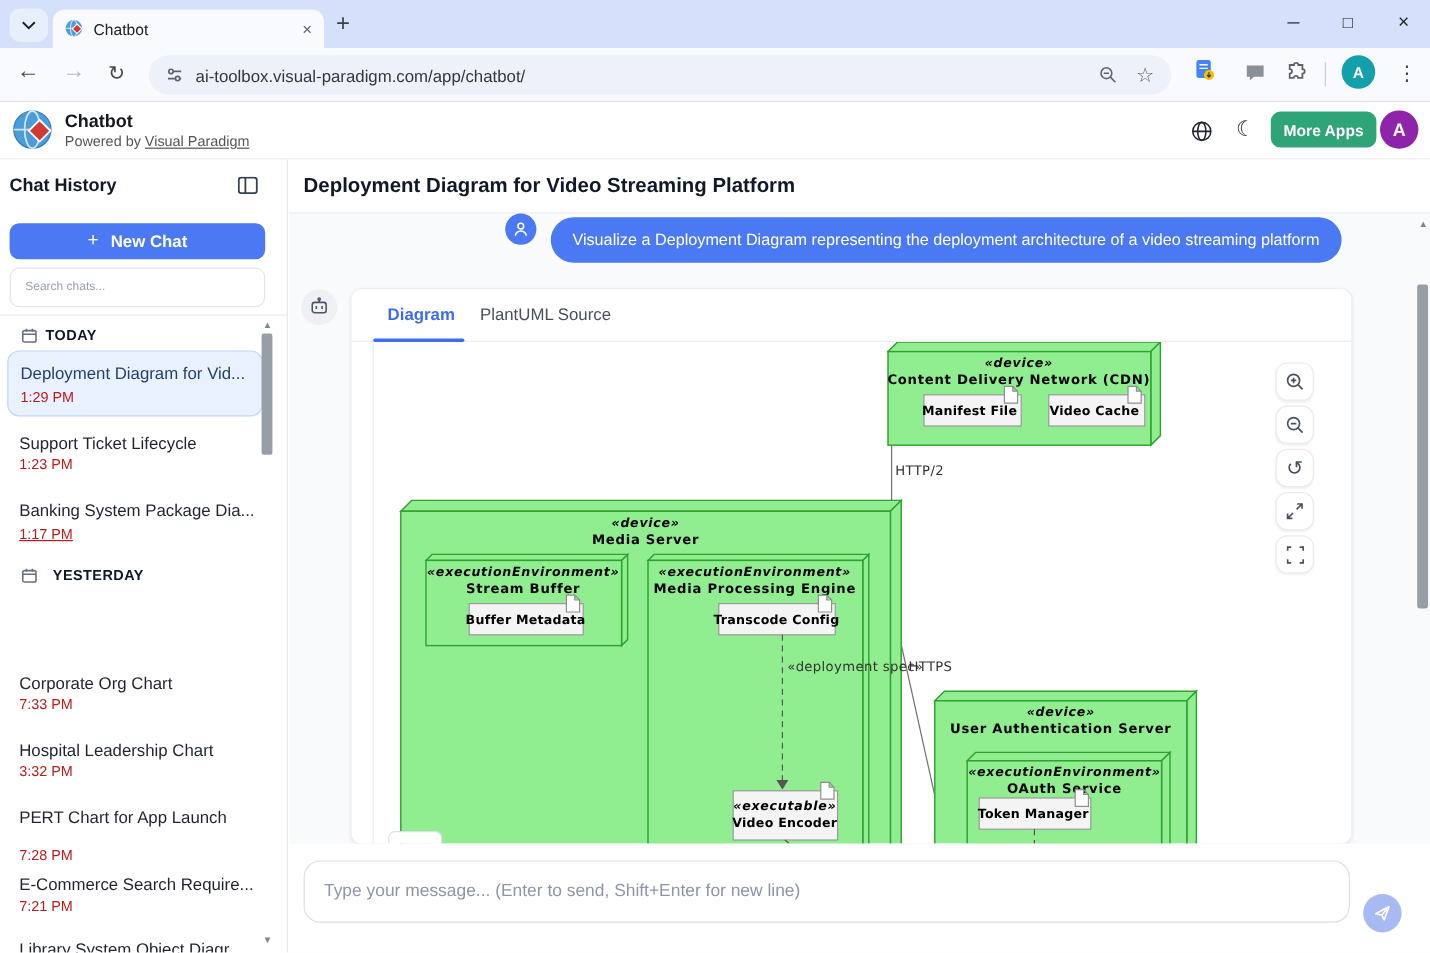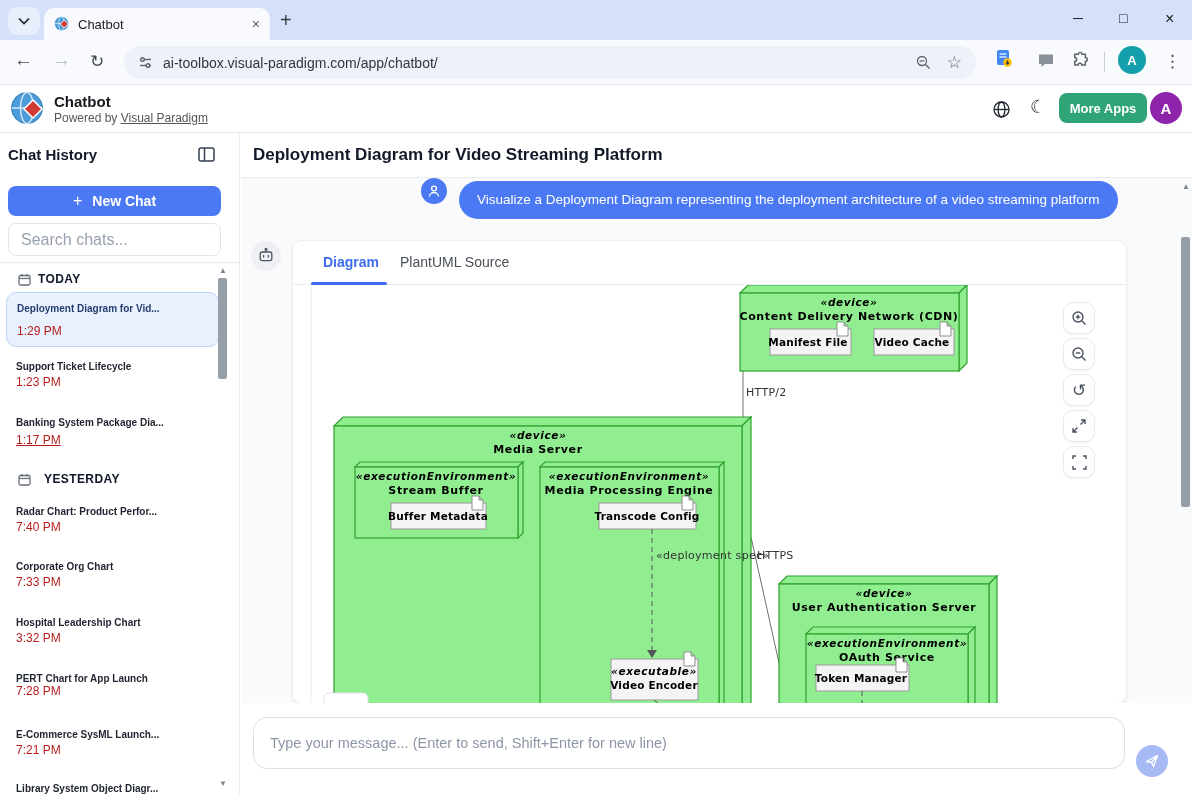--- a/index.html
+++ b/index.html
@@ -32,25 +32,25 @@
   .moreapps{left:1059px;top:8px;width:88px;height:30px;border-radius:8px;background:var(--more-apps-green,#2ea477);
         color:#fff;font-size:13px;font-weight:600;display:flex;align-items:center;justify-content:center;}
   .pavatar{left:1150px;top:7px;width:32px;height:32px;border-radius:50%;background:var(--header-avatar-purple,#8e24aa);
         color:#fff;font-size:15px;font-weight:700;display:flex;align-items:center;justify-content:center;}
   
   .sidebar{left:0;top:133px;width:240px;height:661px;background:#fff;border-right:1px solid #e9ebef;}
   .sbhead{left:8px;top:13px;font-size:15px;font-weight:600;color:#111827;}
   .newchat{left:8px;top:53px;width:213px;height:30px;border-radius:8px;background:var(--accent-blue,#4b79f3);
         color:#fff;font-size:14px;font-weight:700;display:flex;align-items:center;justify-content:center;gap:10px;}
   .search{left:8px;top:90px;width:213px;height:33px;border-radius:8px;border:1px solid #e1e6ee;background:#fff;
-        padding:0 12px;font-size:16px;color:#333;font-family:"Liberation Sans",sans-serif;}
+        padding:0 12px;font-size:10px;color:#333;font-family:"Liberation Sans",sans-serif;}
   .search::placeholder{color:#98a1b0;}
   .sbdiv{left:0;top:129px;width:240px;height:1px;background:#e8eaee;}
   .sect{font-size:12px;font-weight:700;color:#0f172a;letter-spacing:.4px;display:flex;align-items:center;gap:7px;}
-  .item-t{font-size:10px;font-weight:700;color:#1f2430;white-space:nowrap;}
+  .item-t{font-size:14px;font-weight:400;color:#1f2430;white-space:nowrap;}
   .item-time{font-size:12px;color:#b91c1c;}
   .selitem{left:6px;top:159px;width:213px;height:55px;background:var(--selected-chat-bg,#e8f1fd);
         border:1px solid #bcd6f8;border-radius:10px;}
   .selitem .item-t{color:#243f6f;}
   .thumb{background:#969ea7;border-radius:2px;}
   .sarr{font-size:8px;color:#80868b;}
   
   .main{left:241px;top:133px;width:951px;height:661px;background:#f9fafc;}
   .mtitlebar{left:0;top:0;width:951px;height:45px;background:#fff;border-bottom:1px solid #e9ebef;}
   .mtitle{left:12px;top:12px;font-size:17px;font-weight:700;color:#111827;}
@@ -212,38 +212,34 @@
       <div class="abs sect" style="left:18px;top:209px;gap:13px;">
         <svg width="13" height="13" viewBox="0 0 13 13" fill="none" stroke="#6a7280" stroke-width="1.3">
             <rect x="1" y="2.5" width="11" height="9.5" rx="1.5"></rect>
             <line x1="1" y1="5.5" x2="12" y2="5.5"></line>
             <line x1="4" y1="1" x2="4" y2="3.5"></line>
             <line x1="9" y1="1" x2="9" y2="3.5"></line>
           </svg>
         <span>YESTERDAY</span>
       </div>
 
-      <div class="abs" style="left:16px;top:243px;">
-        <div class="item-t">Radar Chart: Product Perfor...</div>
-        <div class="item-time" style="margin-top:3px;">7:40 PM</div>
-      </div>
       <div class="abs" style="left:16px;top:298px;">
         <div class="item-t">Corporate Org Chart</div>
         <div class="item-time" style="margin-top:3px;">7:33 PM</div>
       </div>
       <div class="abs" style="left:16px;top:354px;">
         <div class="item-t">Hospital Leadership Chart</div>
         <div class="item-time" style="margin-top:3px;">3:32 PM</div>
       </div>
       <div class="abs" style="left:16px;top:410px;">
         <div class="item-t">PERT Chart for App Launch</div>
-        <div class="item-time" style="margin-top:0;">7:28 PM</div>
+        <div class="item-time" style="margin-top:17px;">7:28 PM</div>
       </div>
       <div class="abs" style="left:16px;top:466px;">
-        <div class="item-t">E-Commerce SysML Launch...</div>
+        <div class="item-t">E-Commerce Search Require...</div>
         <div class="item-time" style="margin-top:3px;">7:21 PM</div>
       </div>
       <div class="abs" style="left:16px;top:520px;">
         <div class="item-t">Library System Object Diagr...</div>
       </div>
     </div>
 
     <div class="abs sarr" style="left:219px;top:133px;">▲</div>
     <div class="abs thumb" style="left:218px;top:145px;width:9px;height:101px;"></div>
     <div class="abs sarr" style="left:219px;top:646px;">▼</div>

